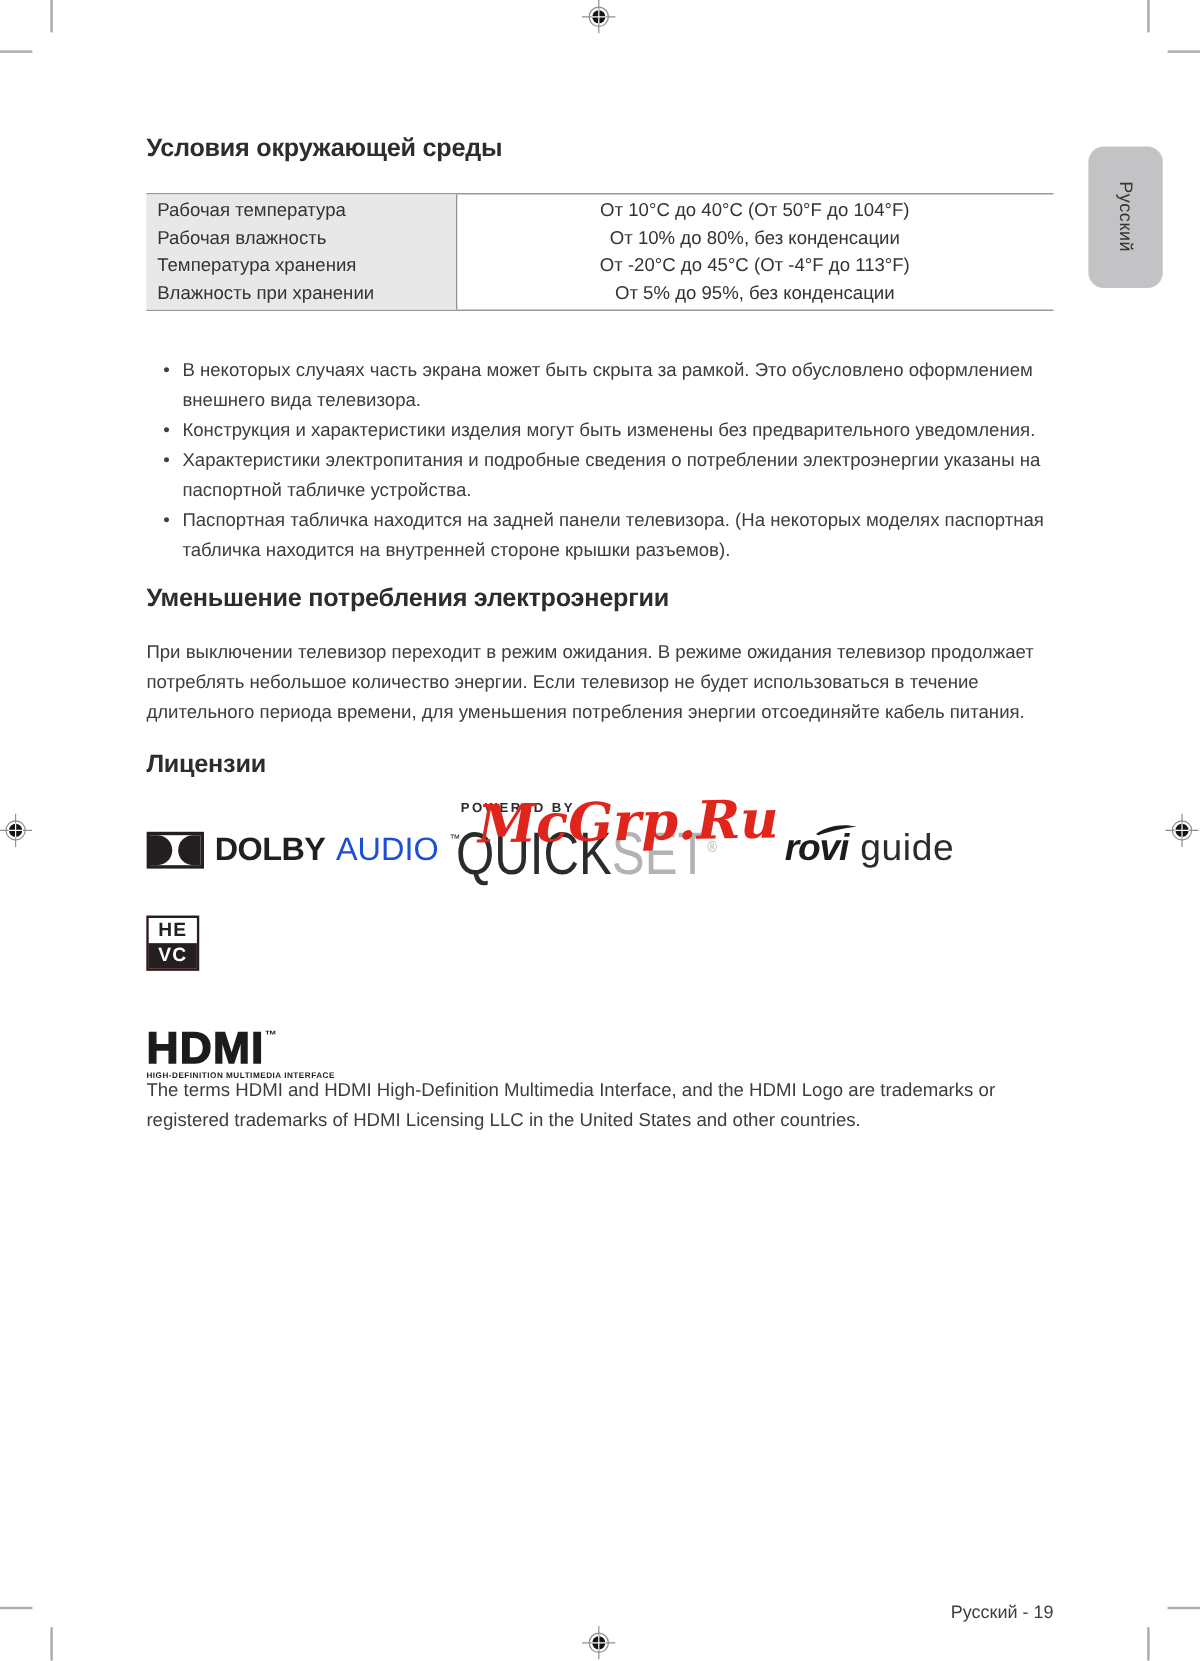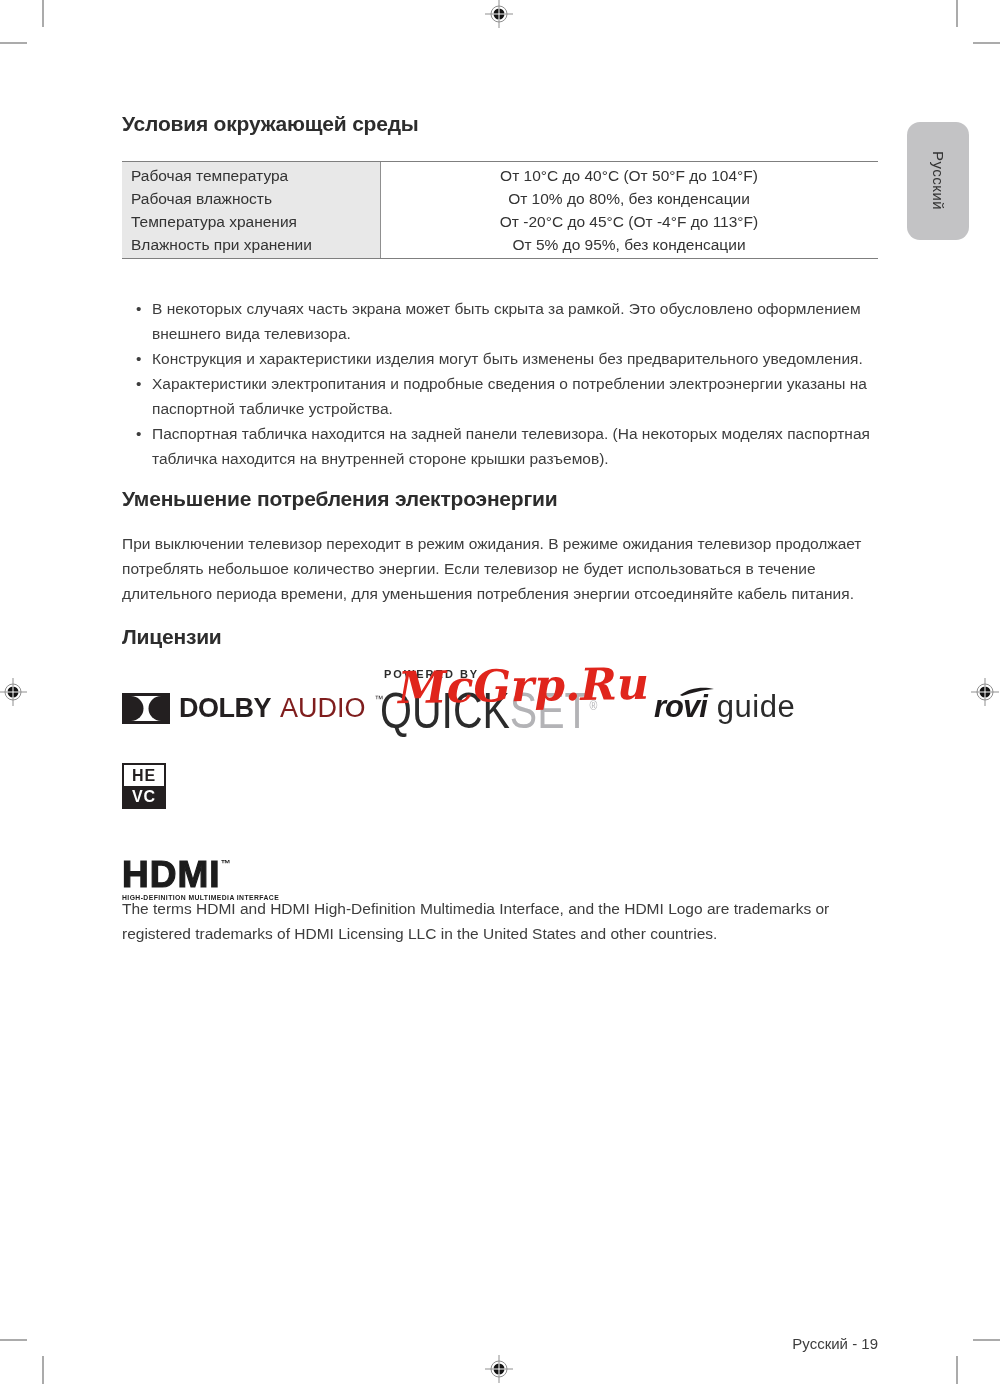--- a/index.html
+++ b/index.html
@@ -49,21 +49,21 @@
   .bodytext{
     position:absolute;left:122px;width:758px;
     font-size:15.5px;line-height:25px;color:#3d3d3d;
   }
   #power-body{top:531px;}
   #hdmi-note{top:896px;width:762px;}
 
   
   #dolby{position:absolute;left:122px;top:692px;display:flex;align-items:flex-end;gap:9px;height:32px;}
   #dolby .dbrand{font-size:27px;font-weight:bold;color:#231f20;letter-spacing:-0.5px;}
-  #dolby .dprod{font-size:27px;font-weight:normal;color:#7f1d1d;letter-spacing:0;margin-top:30px;}
+  #dolby .dprod{font-size:27px;font-weight:normal;color:#1d4ed8;letter-spacing:0;margin-top:30px;}
   #dolby .dtm{font-size:9px;color:#231f20;align-self:flex-start;margin-top:2px;}
 
   
   #quickset{position:absolute;left:380px;top:668px;}
   #quickset .pby{font-size:11px;font-weight:bold;letter-spacing:2px;color:#2b2b2b;margin-left:4px;}
   #quickset .qword{
     font-size:50px;line-height:50px;font-weight:normal;color:#2b2b2b;
     transform:scaleX(0.82);transform-origin:left top;margin-top:1px;white-space:nowrap;
   }
   #quickset .qset{color:#b3b3b6;}

